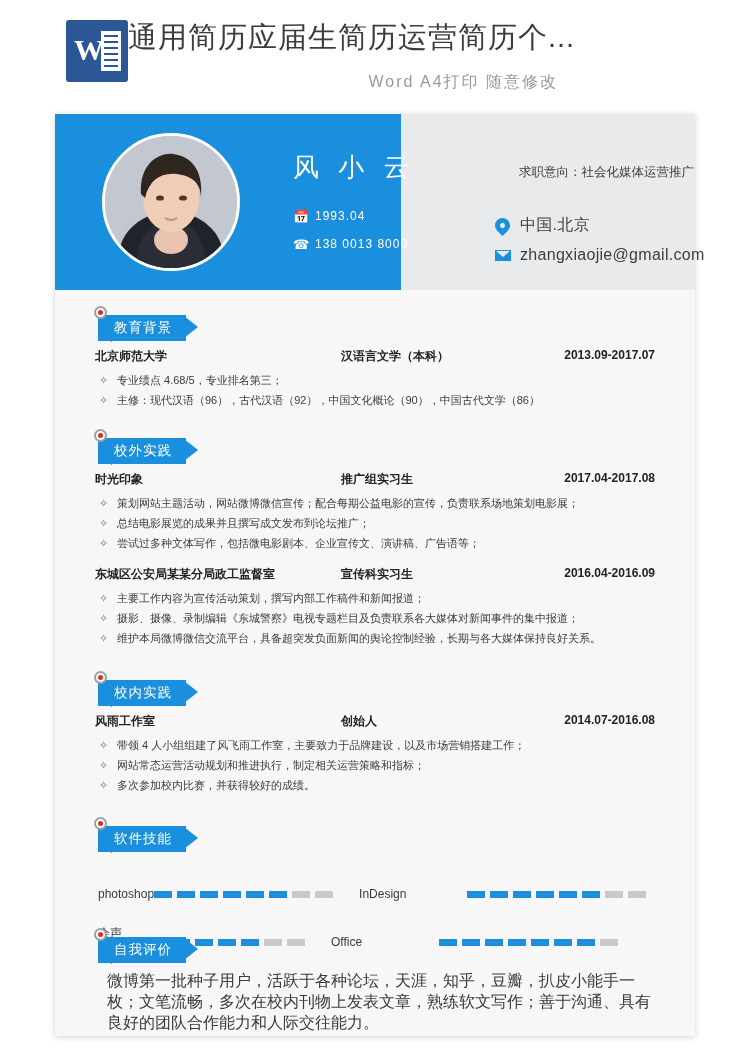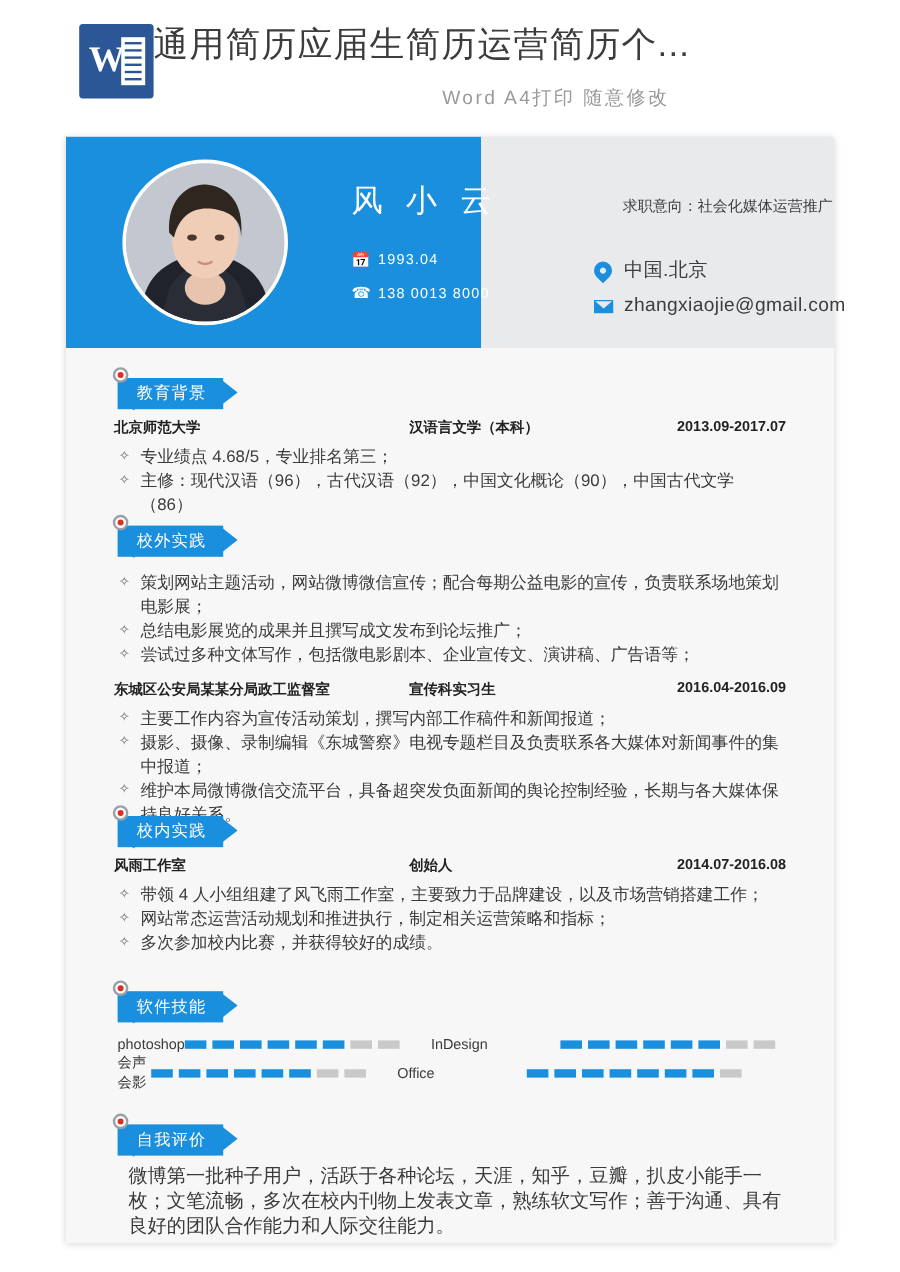--- a/index.html
+++ b/index.html
@@ -146,31 +146,31 @@
 
   
   .entry { position: absolute; font-size: 11.5px; color: #3a3a3a; }
   .entry .head { position: relative; height: 18px; font-weight: bold; color: #222222; font-size: 12px; }
   .entry .h-org { position: absolute; left: 0; }
   .entry .h-role { position: absolute; left: 246px; }
   .entry .h-date { position: absolute; right: 0; }
   .bullets { margin-top: 4px; }
   .bullets li {
     list-style: none; position: relative;
-    padding-left: 22px; line-height: 20px; font-size: 14px; color: #3b3b3b;
+    padding-left: 22px; line-height: 20px; font-size: 11px; color: #3b3b3b;
   }
   .bullets li::before {
     content: "\2727"; position: absolute; left: 4px; top: 0;
     color: #6b6b6b; font-size: 11px;
   }
   ul.bullets { margin: 4px 0 0 0; padding: 0; }
 
   
   .skills { position: absolute; left: 98px; top: 858px; width: 520px; font-size: 12px; color: #3a3a3a; }
-  .skill-row { display: flex; align-items: center; height: 24px; }
+  .skill-row { display: flex; align-items: center; height: 24px; margin-top: 24px; }
   .skill-name { width: 108px; font-size: 12px; color: #3a3a3a; }
   .bars { display: flex; gap: 5px; }
   .bars i { display: block; width: 18px; height: 7px; background: #c9c9c9; }
   .bars i.on { background: #1a8fdd; }
   .skill-col2 { margin-left: 26px; display: flex; align-items: center; }
 
   .summary {
     position: absolute; left: 96px; top: 958px; width: 520px;
     font-size: 16px; line-height: 21px; color: #3a3a3a;
   }
@@ -265,20 +265,25 @@
     </div>
 
     <div class="ribbon" style="left:43px; top:318px;">
       <span class="pin-dot"></span>
       <span class="tag">校外实践</span>
       <span class="tail"></span>
       <span class="fold"></span>
     </div>
 
     <div class="entry" style="left:40px; top:357px; width:560px;">
+      <div class="head">
+        <span class="h-org">时光印象</span>
+        <span class="h-role">推广组实习生</span>
+        <span class="h-date">2017.04-2017.08</span>
+      </div>
       <ul class="bullets">
         <li>策划网站主题活动，网站微博微信宣传；配合每期公益电影的宣传，负责联系场地策划电影展；</li>
         <li>总结电影展览的成果并且撰写成文发布到论坛推广；</li>
         <li>尝试过多种文体写作，包括微电影剧本、企业宣传文、演讲稿、广告语等；</li>
       </ul>
     </div>
 
     <div class="entry" style="left:40px; top:452px; width:560px;">
       <div class="head">
         <span class="h-org">东城区公安局某某分局政工监督室</span>

